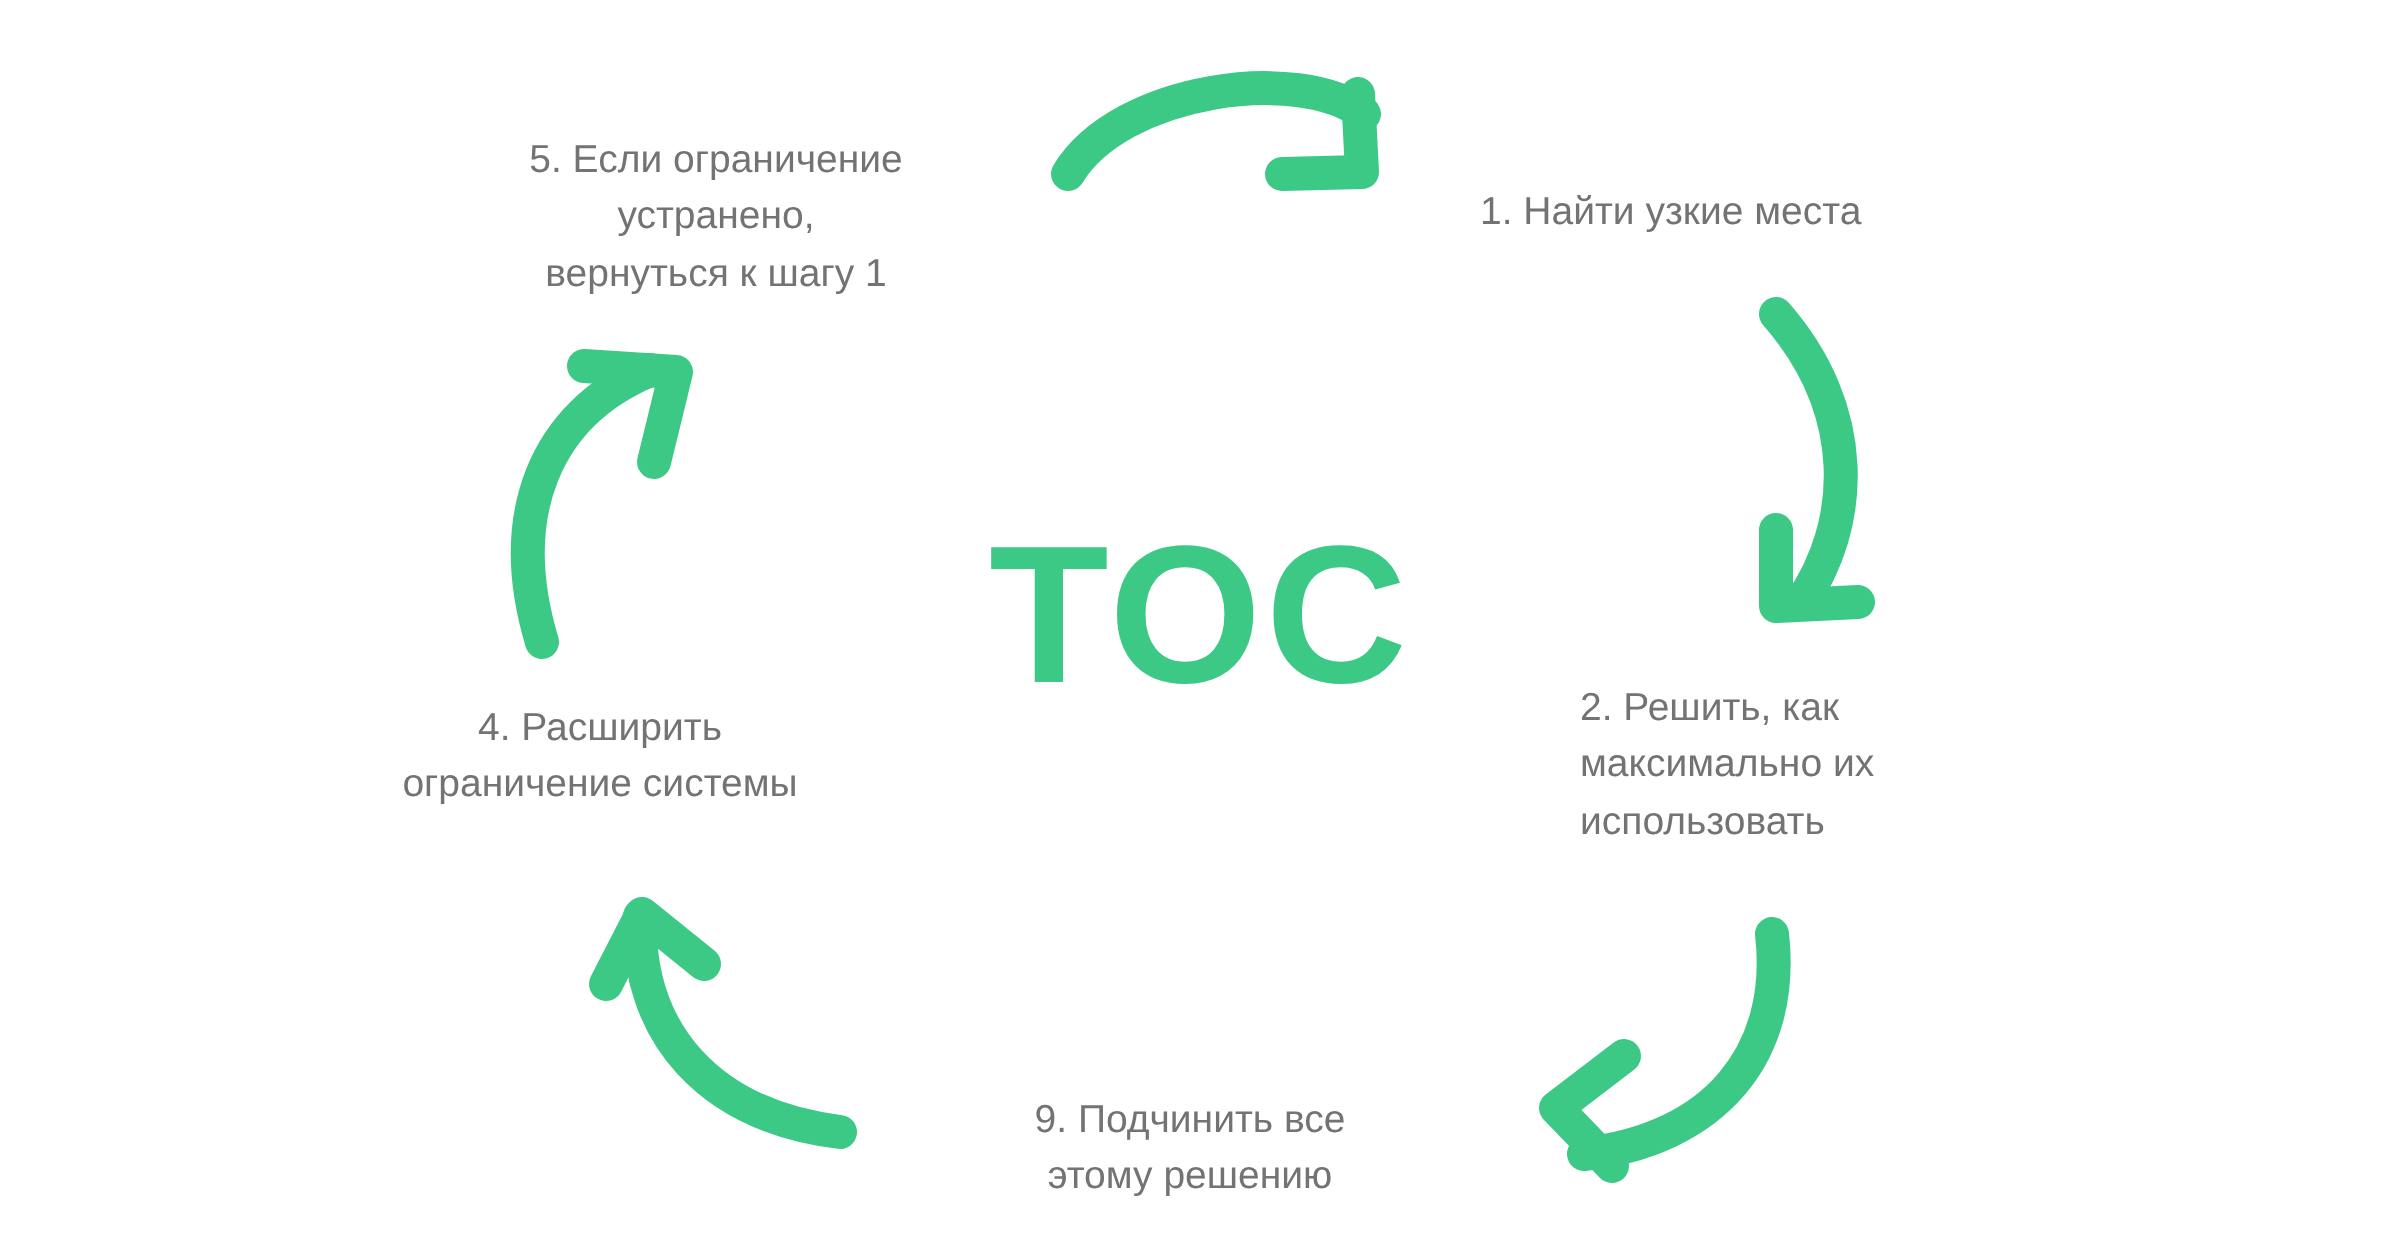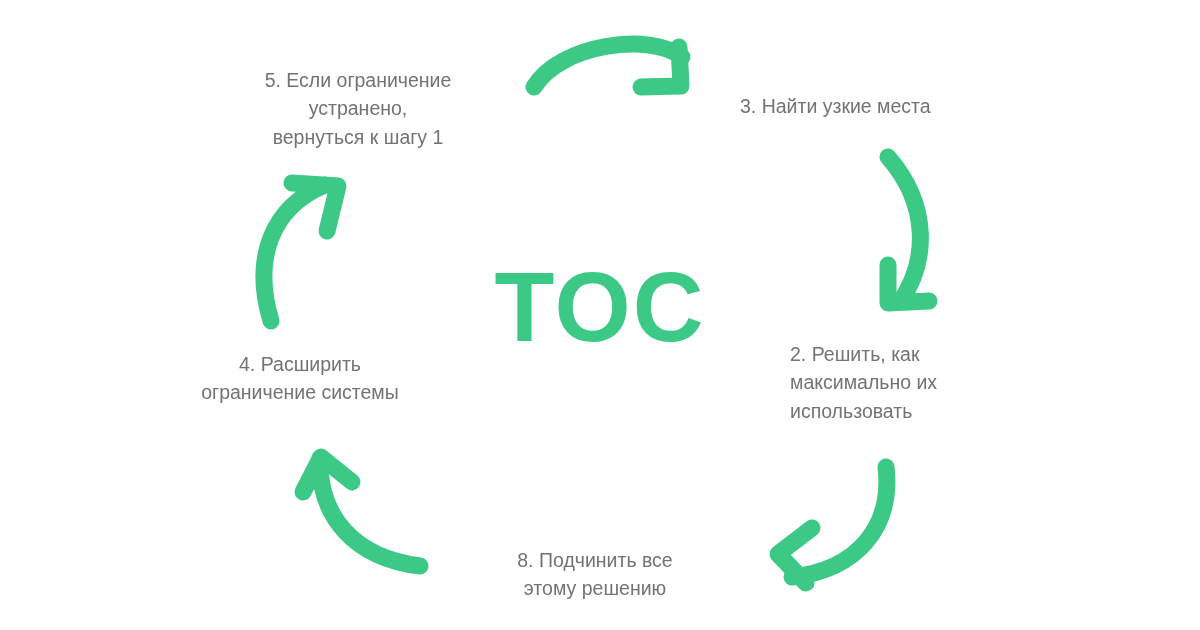--- a/index.html
+++ b/index.html
@@ -86,27 +86,27 @@
 
     <g>
       <path class="arrow-stroke" d="M 271 321 C 252 258 272 207 325 185"></path>
       <path class="arrow-stroke" d="M 292 183 L 338 186 L 327 231"></path>
     </g>
 
   </svg>
 
   <div class="center-label">TOC</div>
 
-  <div class="step step-1">3. Найти узкие места</div>
+  <div class="step step-1">1. Найти узкие места</div>
 
   <div class="step step-2">2. Решить, как
 максимально их
 использовать</div>
 
-  <div class="step step-3">8. Подчинить все
+  <div class="step step-3">9. Подчинить все
 этому решению</div>
 
   <div class="step step-4">4. Расширить
 ограничение системы</div>
 
   <div class="step step-5">5. Если ограничение
 устранено,
 вернуться к шагу 1</div>
 
 </div>

